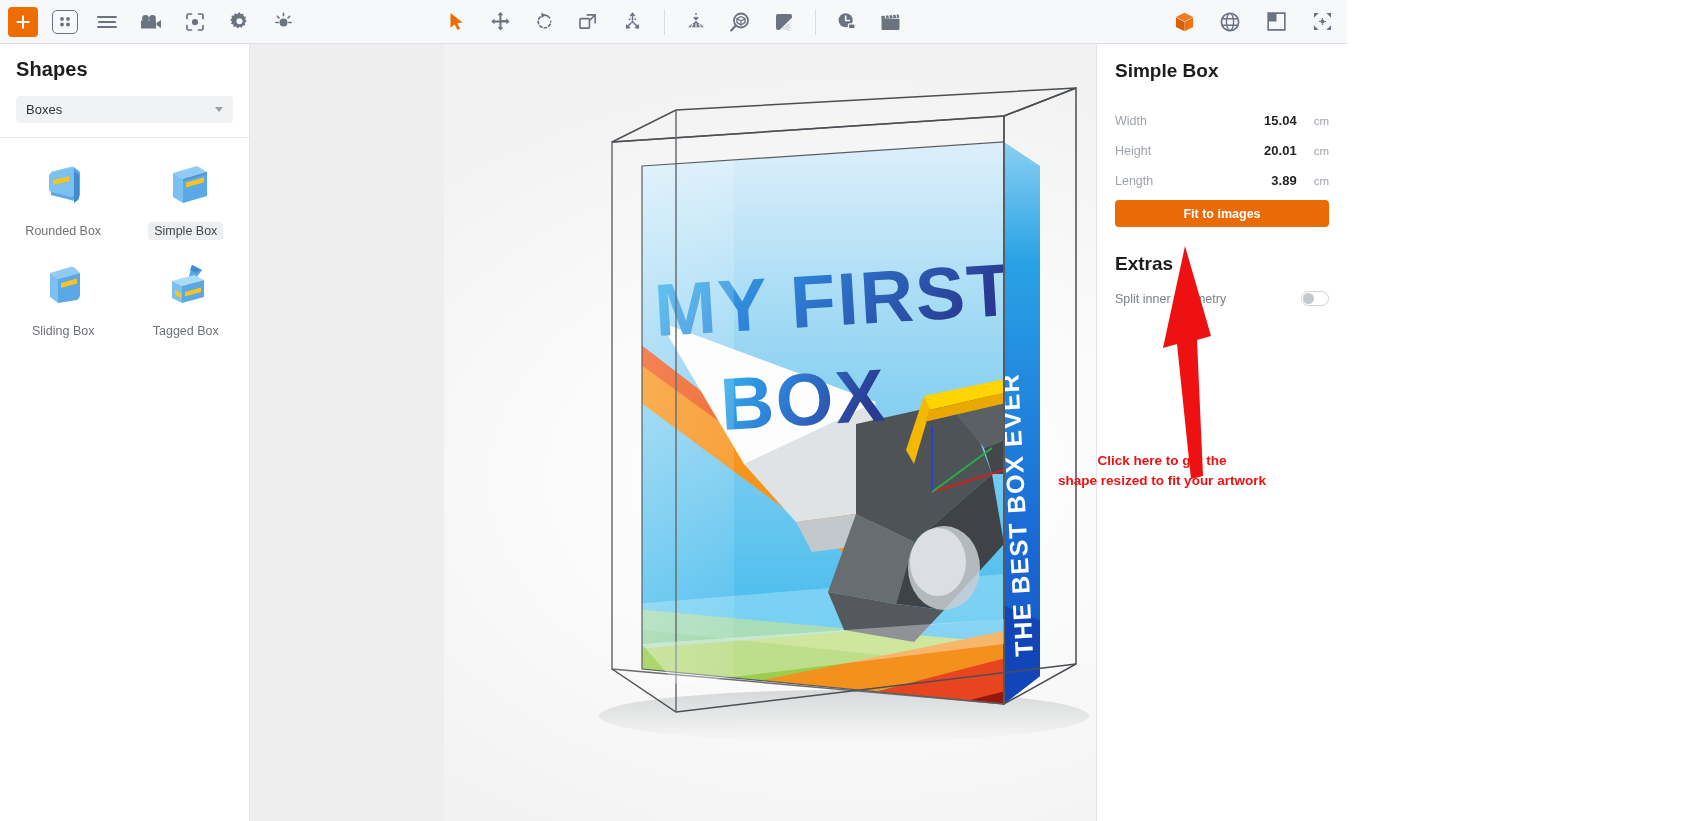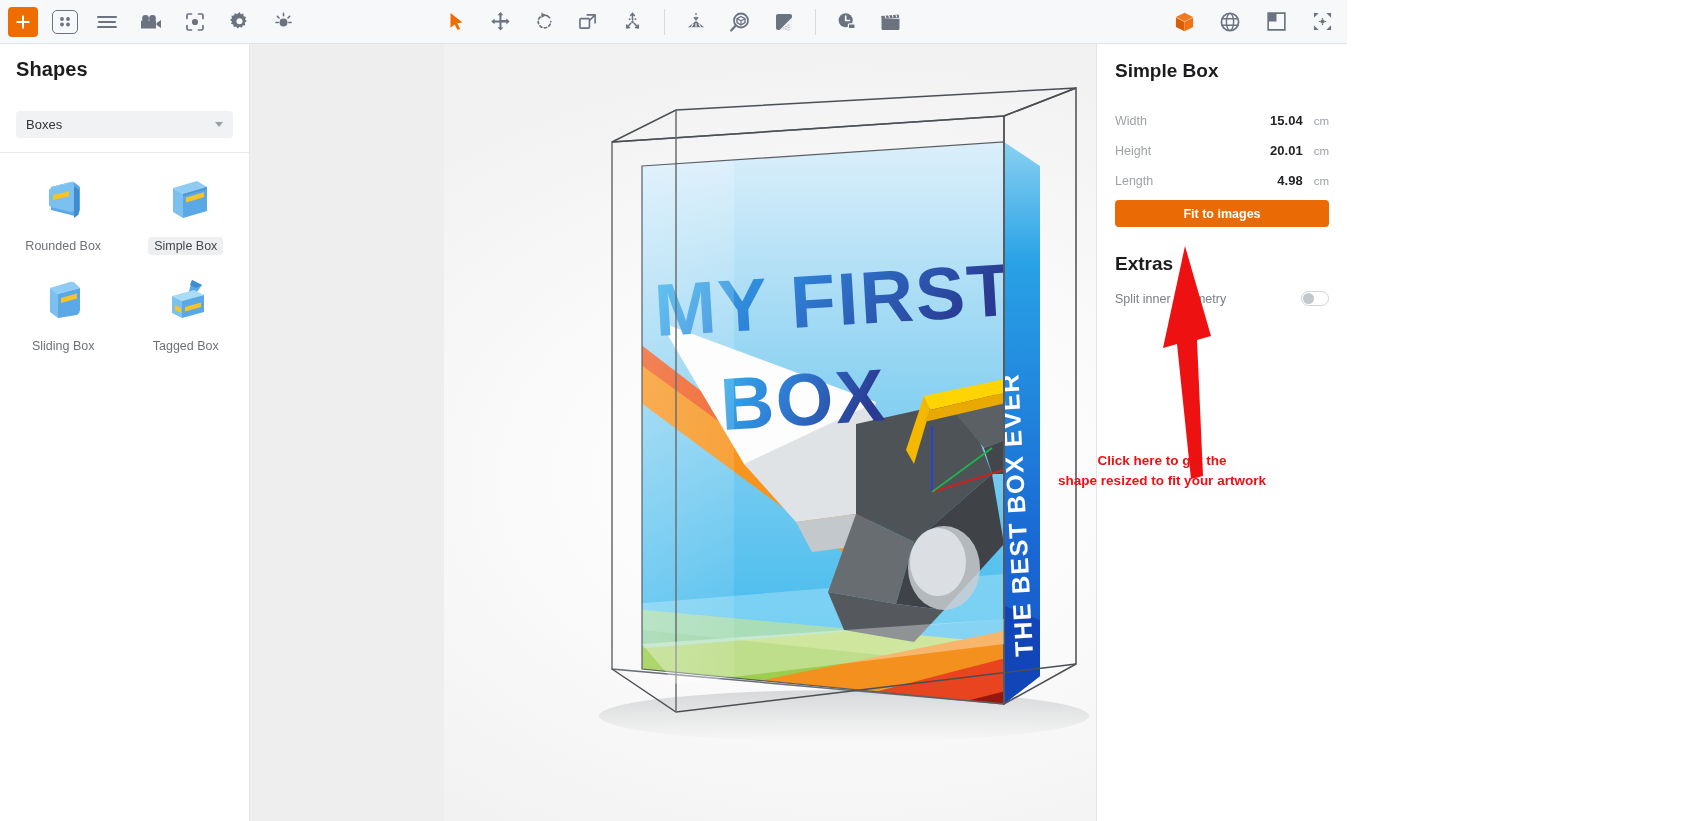--- a/index.html
+++ b/index.html
@@ -41,21 +41,21 @@
   .body { display: flex; flex: 1; min-height: 0; }
 
   
   .left {
     width: 250px; min-width: 250px; background: #ffffff;
     border-right: 1px solid #e2e5ea; display: flex; flex-direction: column;
   }
   .left-head { padding: 14px 16px 14px 16px; border-bottom: 1px solid #e6e9ee; }
   .panel-title { font-size: 20px; font-weight: 700; color: #1c1c1e; letter-spacing: .1px; }
   .select {
-    margin-top: 30px; height: 27px; background: #f1f2f4; border-radius: 4px;
+    margin-top: 15px; height: 27px; background: #f1f2f4; border-radius: 4px;
     display: flex; align-items: center; justify-content: space-between;
     padding: 0 10px; font-size: 13px; color: #303234; cursor: pointer;
   }
   .caret { width: 0; height: 0; border-left: 4.5px solid transparent; border-right: 4.5px solid transparent; border-top: 5px solid #9aa0a6; }
 
   .shape-grid {
     padding: 18px 10px 10px 10px; display: grid;
     grid-template-columns: 1fr 1fr; row-gap: 22px; column-gap: 4px;
     align-content: start;
     gap: 16px;
@@ -79,21 +79,21 @@
     width: 251px; min-width: 251px; background: #ffffff;
     border-left: 1px solid #e2e5ea; padding: 16px 18px 0 18px; position: relative;
   }
   .right h2 { font-size: 19px; font-weight: 700; color: #1c1c1e; margin-bottom: 16px; }
   .prop-row {
     display: flex; align-items: flex-end; justify-content: space-between;
     height: 30px; font-size: 12.5px;
   }
   .prop-name { color: #9ea3a9; }
   .prop-val { color: #1f2124; font-weight: 700; font-size: 13px; }
-  .prop-unit { color: #9ea3a9; font-weight: 400; font-size: 11.5px; margin-left: 11px; }
+  .prop-unit { color: #9ea3a9; font-weight: 400; font-size: 11.5px; margin-left: 17px; }
   .fit-btn {
     margin-top: 12px; width: 100%; height: 27px; background: #ea6a06; color: #fff;
     border: none; border-radius: 4px; font-size: 12.5px; font-weight: 700;
     cursor: pointer; font-family: "Liberation Sans", sans-serif;
   }
   .extras-title { margin-top: 26px; font-size: 19px; font-weight: 700; color: #1c1c1e; }
   .toggle-row { margin-top: 16px; display: flex; align-items: center; justify-content: space-between; }
   .toggle-label { font-size: 12.5px; color: #7b8086; }
   .switch {
     width: 28px; height: 15px; border-radius: 8px; background: #ffffff;
@@ -481,21 +481,21 @@
       </div>
       <div class="prop-row">
         <span class="prop-name">Height</span>
         <span class="prop-val">
           <span>20.01</span><span class="prop-unit">cm</span>
         </span>
       </div>
       <div class="prop-row">
         <span class="prop-name">Length</span>
         <span class="prop-val">
-          <span>4.98</span><span class="prop-unit">cm</span>
+          <span>3.89</span><span class="prop-unit">cm</span>
         </span>
       </div>
 
       <button class="fit-btn">Fit to images</button>
 
       <div class="extras-title">Extras</div>
 
       <div class="toggle-row">
         <span class="toggle-label">Split inner geometry</span>
         <span class="switch">

